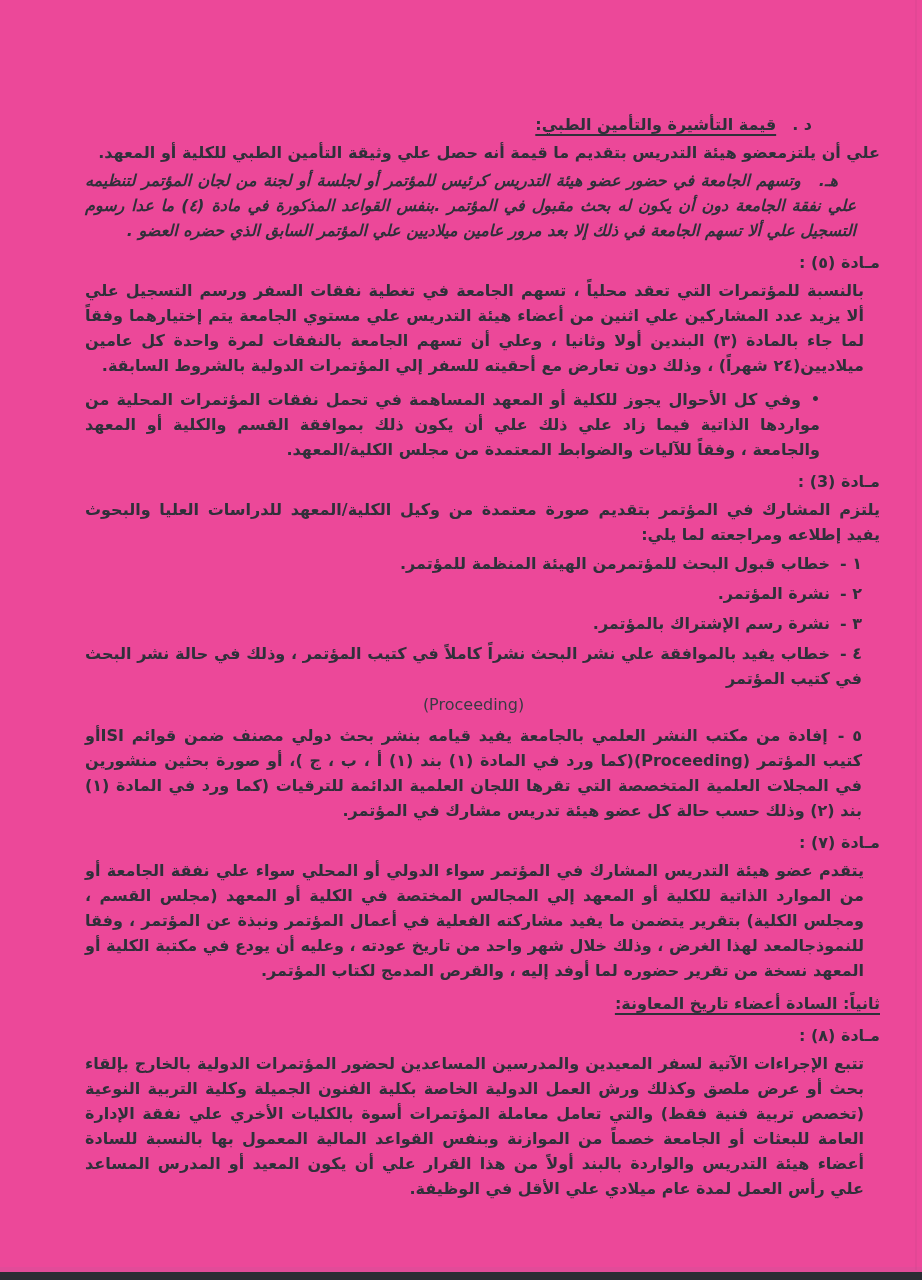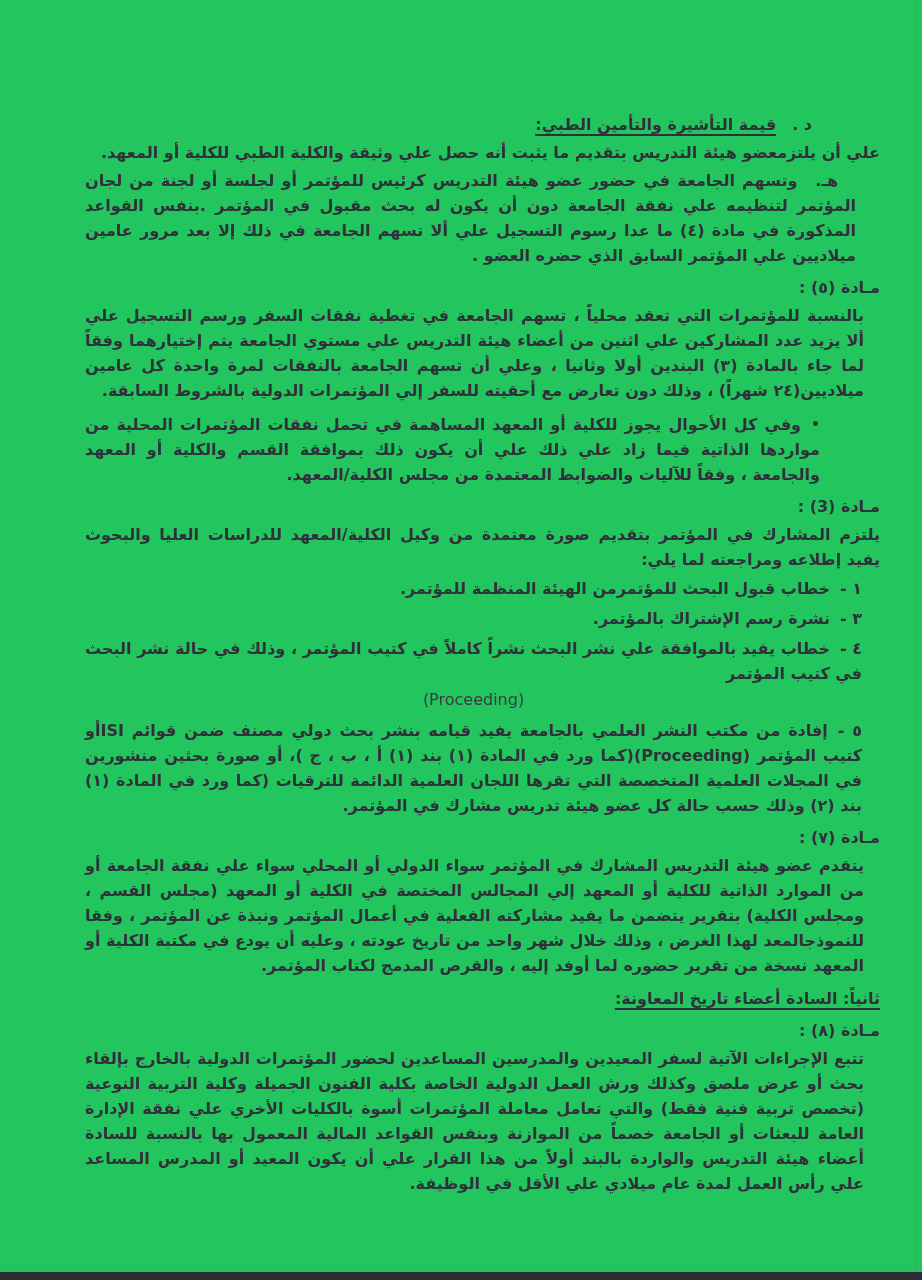--- a/index.html
+++ b/index.html
@@ -1,37 +1,37 @@
 <!DOCTYPE html>
 <html lang="ar" dir="rtl"><head>
 <meta charset="utf-8">
 <style>
   html,body{margin:0;padding:0;background:#d9d9d9;}
   .page{
     position:relative;
     width:922px;height:1280px;
     margin:0 auto;
-    background:#22c55e;
+    background:#ec4899;
     overflow:hidden;
     direction:rtl;
     font-family:"DejaVu Sans",sans-serif;
     color:#30303a;
   }
   .content{
     position:absolute;
     top:112px;right:42px;width:795px;
     font-size:16px;line-height:25px;font-weight:700;
   }
   .para{margin:3px 0;text-align:justify;}
   .flush{margin-right:0;}
   .body-indent{margin-right:16px;}
   .clause-d-row{margin:0 0 2px;text-indent:68px;}
   .clause-d-row .marker{font-weight:700;margin-left:16px;}
   .uline{text-decoration:underline;text-underline-offset:4px;text-decoration-thickness:1.5px;}
-  .clause-h{margin-right:24px;text-indent:18px;}
+  .clause-h{margin-right:24px;text-indent:18px;font-style:italic;}
   .clause-h .marker{margin-left:18px;}
   .art-head{font-weight:700;margin:7px 0 2px;}
   .bullet-para{margin:9px 60px 4px 0;text-align:justify;}
   .bullet-para .bullet{margin-left:10px;font-size:14px;vertical-align:1px;}
   .items{margin-top:4px;}
   .num-item{margin:4px 18px 5px 0;text-align:justify;}
   .num-item .num{margin-left:10px;white-space:nowrap;}
   .latin-line{
     text-align:center;font-weight:400;direction:ltr;
     font-size:16px;line-height:26px;margin:1px 0 2px;
@@ -45,39 +45,42 @@
 </head>
 <body>
 
 <div class="page">
   <div class="content">
 
     <div class="clause-d-row">
       <span class="marker">د .</span><span class="uline">قيمة التأشيرة والتأمين الطبي:</span>
     </div>
 
-    <div class="para flush">علي أن يلتزمعضو هيئة التدريس بتقديم ما يثبت أنه حصل علي وثيقة والكلية الطبي للكلية أو المعهد.</div>
+    <div class="para flush">علي أن يلتزمعضو هيئة التدريس بتقديم ما قيمة أنه حصل علي وثيقة التأمين الطبي للكلية أو المعهد.</div>
 
     <div class="para clause-h">
       <span class="marker">هـ.</span><span>وتسهم الجامعة في حضور عضو هيئة التدريس كرئيس للمؤتمر أو لجلسة أو لجنة من لجان المؤتمر لتنظيمه علي نفقة الجامعة دون أن يكون له بحث مقبول في المؤتمر .بنفس القواعد المذكورة في مادة (٤) ما عدا رسوم التسجيل علي ألا تسهم الجامعة في ذلك إلا بعد مرور عامين ميلاديين علي المؤتمر السابق الذي حضره العضو .</span>
     </div>
 
     <div class="art-head">مـادة (٥) :</div>
     <div class="para body-indent">بالنسبة للمؤتمرات التي تعقد محلياً ، تسهم الجامعة في تغطية نفقات السفر ورسم التسجيل علي ألا يزيد عدد المشاركين علي اثنين من أعضاء هيئة التدريس علي مستوي الجامعة يتم إختيارهما وفقاً لما جاء بالمادة (٣) البندين أولا وثانيا ، وعلي أن تسهم الجامعة بالنفقات لمرة واحدة كل عامين ميلاديين(٢٤ شهراً) ، وذلك دون تعارض مع أحقيته للسفر إلي المؤتمرات الدولية بالشروط السابقة.</div>
 
     <div class="bullet-para">
       <span class="bullet">•</span><span>وفي كل الأحوال يجوز للكلية أو المعهد المساهمة في تحمل نفقات المؤتمرات المحلية من مواردها الذاتية فيما زاد علي ذلك علي أن يكون ذلك بموافقة القسم والكلية أو المعهد والجامعة ، وفقاً للآليات والضوابط المعتمدة من مجلس الكلية/المعهد.</span>
     </div>
 
     <div class="art-head">مـادة (3) :</div>
     <div class="para flush">يلتزم المشارك في المؤتمر بتقديم صورة معتمدة من وكيل الكلية/المعهد للدراسات العليا والبحوث يفيد إطلاعه ومراجعته لما يلي:</div>
 
     <div class="items">
       <div class="num-item">
         <span class="num">١ -</span><span>خطاب قبول البحث للمؤتمرمن الهيئة المنظمة للمؤتمر.</span>
+      </div>
+      <div class="num-item">
+        <span class="num">٢ -</span><span>نشرة المؤتمر.</span>
       </div>
       <div class="num-item">
         <span class="num">٣ -</span><span>نشرة رسم الإشتراك بالمؤتمر.</span>
       </div>
       <div class="num-item">
         <span class="num">٤ -</span><span>خطاب يفيد بالموافقة علي نشر البحث نشراً كاملاً في كتيب المؤتمر ، وذلك في حالة نشر البحث في كتيب المؤتمر</span>
         <div class="latin-line">(Proceeding)</div>
       </div>
       <div class="num-item">
         <span class="num">٥ -</span><span>إفادة من مكتب النشر العلمي بالجامعة يفيد قيامه بنشر بحث دولي مصنف ضمن قوائم ISIأو كتيب المؤتمر (Proceeding)(كما ورد في المادة (١) بند (١) أ ، ب ، ج )، أو صورة بحثين منشورين في المجلات العلمية المتخصصة التي تقرها اللجان العلمية الدائمة للترقيات (كما ورد في المادة (١) بند (٢) وذلك حسب حالة كل عضو هيئة تدريس مشارك في المؤتمر.</span>

